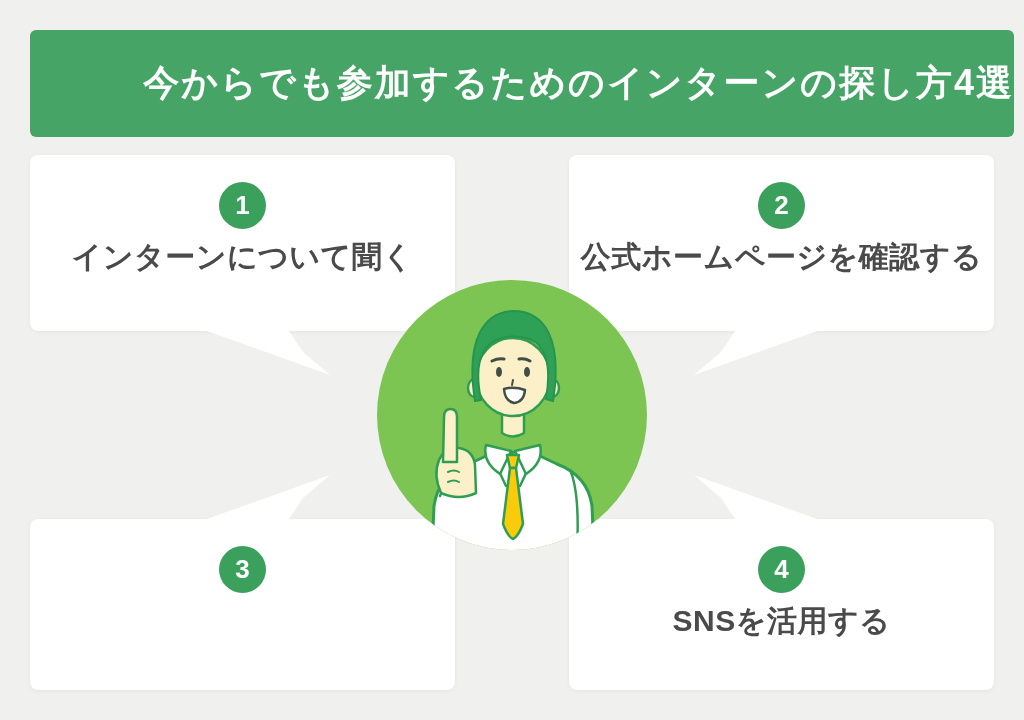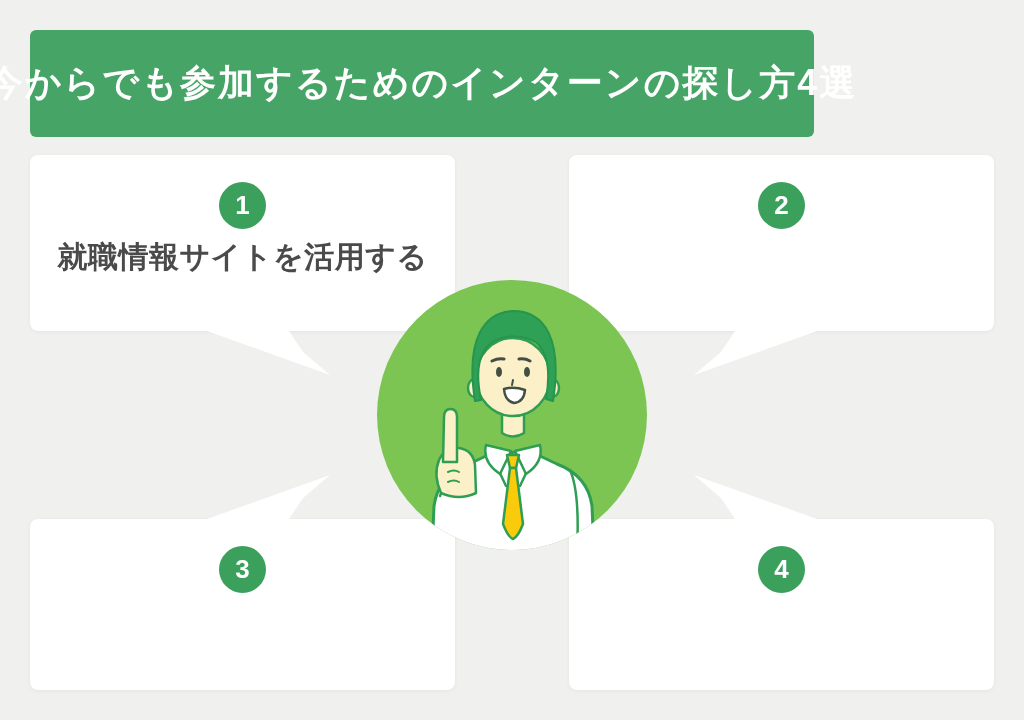--- a/index.html
+++ b/index.html
@@ -1,23 +1,23 @@
 <!DOCTYPE html>
 <html><head>
 <meta charset="utf-8">
 <style>
   html,body{margin:0;padding:0;background:#f0f0ee;}
   .canvas{
     position:relative;width:1024px;height:720px;background:#f0f0ee;
     font-family:"Liberation Sans","DejaVu Sans",sans-serif;overflow:hidden;
   }
   .header{
-    position:absolute;left:30px;top:30px;width:784px;height:107px;
+    position:absolute;left:30px;top:30px;width:984px;height:107px;
     background:#46a566;border-radius:6px;
-    display:flex;align-items:center;justify-content:center;z-index:1;
+    display:flex;align-items:center;justify-content:flex-end;z-index:1;
   }
   .header .title{
     color:#ffffff;font-size:36px;font-weight:bold;letter-spacing:2px;white-space:nowrap;
   }
   .card{
     position:absolute;background:#ffffff;border-radius:8px;
     box-shadow:0 1px 4px rgba(0,0,0,0.05);
     display:flex;flex-direction:column;align-items:center;
     padding-top:27px;box-sizing:border-box;z-index:1;
   }
@@ -51,33 +51,35 @@
 
   <svg class="tails" width="1024" height="720" viewBox="0 0 1024 720">
     <polygon points="207,331 330,375 303,352 289,331" fill="#ffffff"></polygon>
     <polygon points="817,331 694,375 721,352 735,331" fill="#ffffff"></polygon>
     <polygon points="207,519 330,475 303,498 289,519" fill="#ffffff"></polygon>
     <polygon points="817,519 694,475 721,498 735,519" fill="#ffffff"></polygon>
   </svg>
 
   <div class="card card1">
     <div class="badge">1</div>
-    <div class="card-text">就職情報サイトを活用する</div>
+    <div class="card-text">インターンについて聞く</div>
   </div>
 
   <div class="card card2">
     <div class="badge">2</div>
+    <div class="card-text">公式ホームページを確認する</div>
   </div>
 
   <div class="card card3">
     <div class="badge">3</div>
   </div>
 
   <div class="card card4">
     <div class="badge">4</div>
+    <div class="card-text">SNSを活用する</div>
   </div>
 
   <div class="center-wrap">
     <svg width="270" height="270" viewBox="0 0 270 270">
       <defs>
         <clipPath id="cclip">
             <circle cx="135" cy="135" r="135"></circle>
           </clipPath>
       </defs>
       <circle cx="135" cy="135" r="135" fill="#7cc553"></circle>

